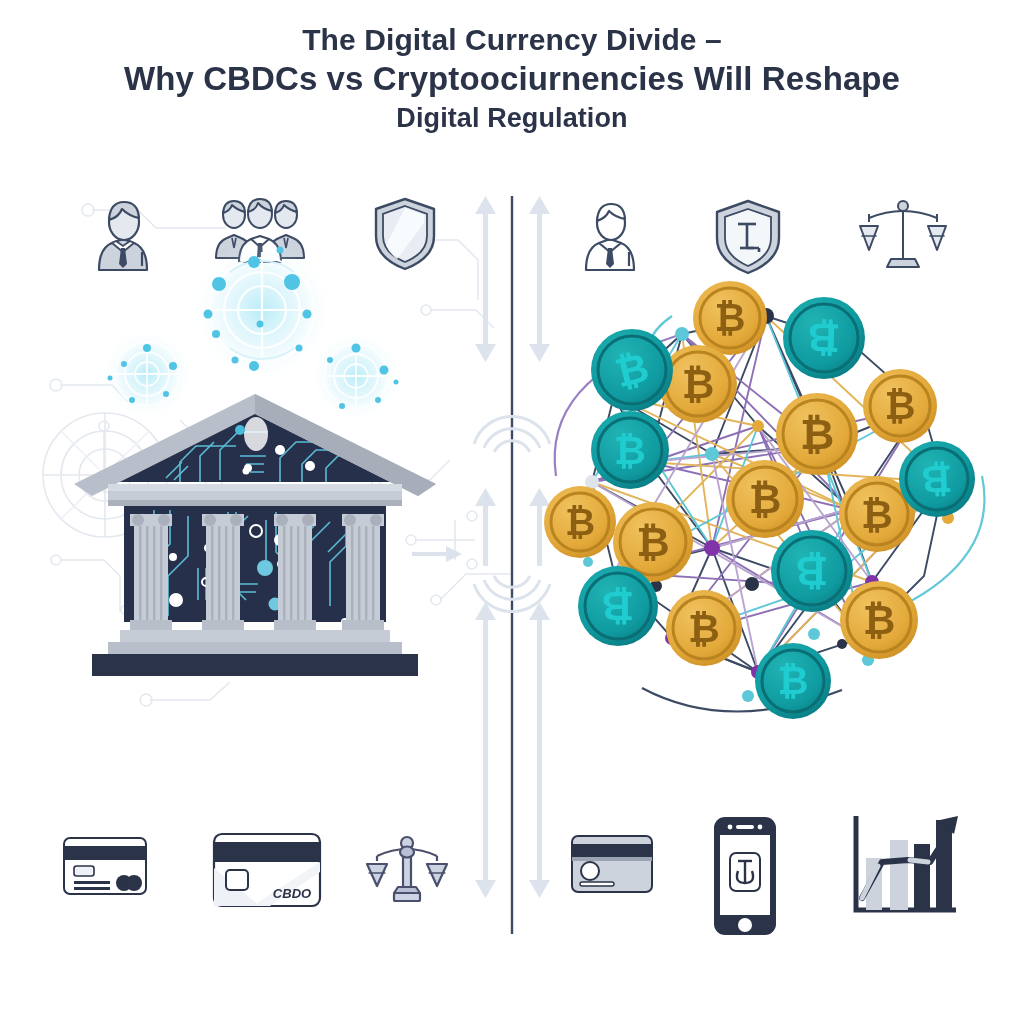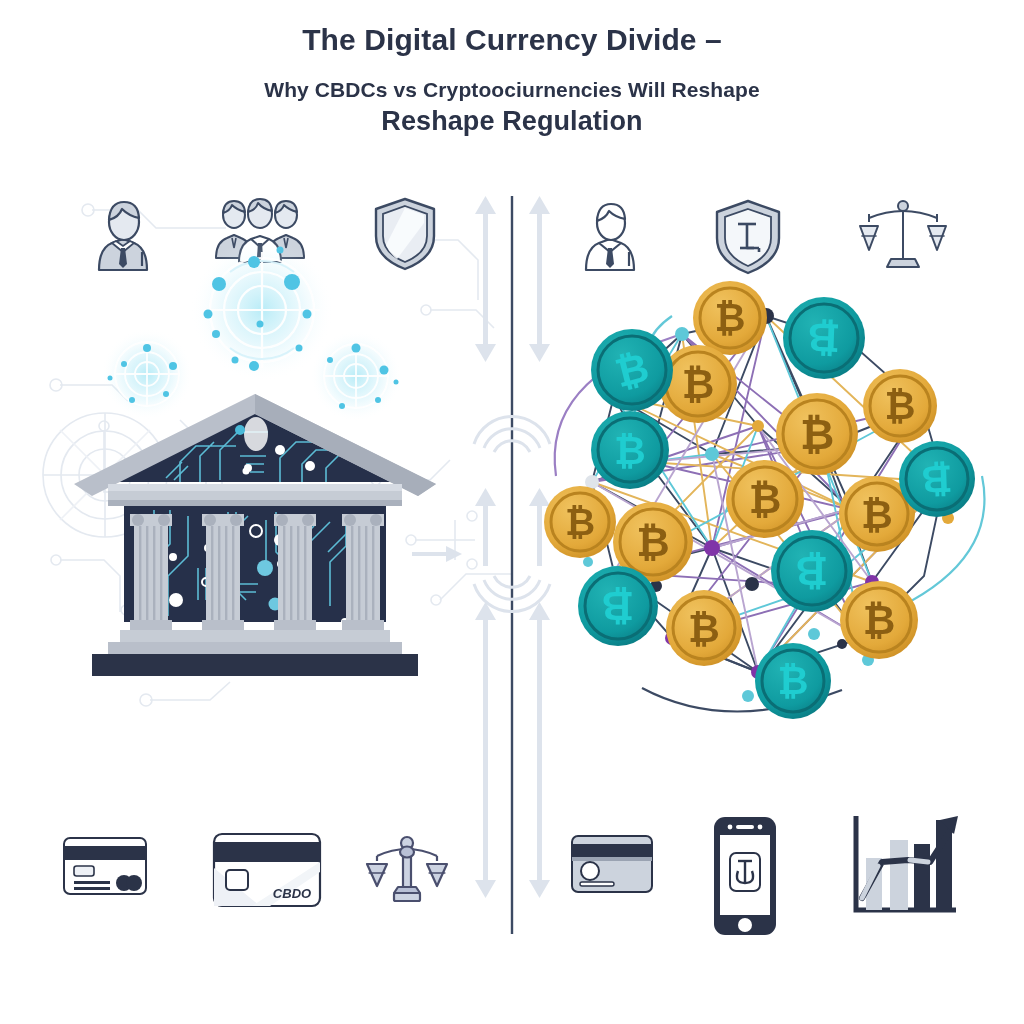--- a/index.html
+++ b/index.html
@@ -12,41 +12,41 @@
 
   
   #title-block{
     position:absolute;left:0;top:22px;width:1024px;text-align:center;
     color:#2b3348;line-height:1.22;
   }
   #title-line-1{
     display:block;font-size:30px;font-weight:700;letter-spacing:.1px;
   }
   #title-line-2{
-    display:block;font-size:21px;font-weight:600;letter-spacing:.1px;margin-top:18px;
+    display:block;font-size:33px;font-weight:600;letter-spacing:.1px;margin-top:0;
   }
   #title-line-3{
     display:block;font-size:27px;font-weight:600;letter-spacing:.1px;margin-top:3px;
   }
 
   
   .icon-slot{position:absolute;font-style:italic;}
   .panel{position:absolute;}
 
   svg{display:block;overflow:visible;}
 </style>
 </head>
 <body>
 
 <div id="stage">
 
   <div id="title-block">
     <span id="title-line-1">The Digital Currency Divide –</span>
     <span id="title-line-2">Why CBDCs vs Cryptoociurnencies Will Reshape</span>
-    <span id="title-line-3">Reshape Regulation</span>
+    <span id="title-line-3">Digital Regulation</span>
   </div>
 
   <div class="panel" style="left:0;top:180;width:512px;height:760px;left:0px;top:180px;">
     <svg width="512" height="760" viewBox="0 0 512 760">
       <g stroke="#e4e9f0" stroke-width="1.6" fill="none">
         <circle cx="105" cy="295" r="62"></circle>
         <circle cx="105" cy="295" r="44"></circle>
         <circle cx="105" cy="295" r="26"></circle>
         <path d="M43 295 H167 M105 233 V357"></path>
         <path d="M60 250 L150 340 M150 250 L60 340" stroke="#eef1f6"></path>

